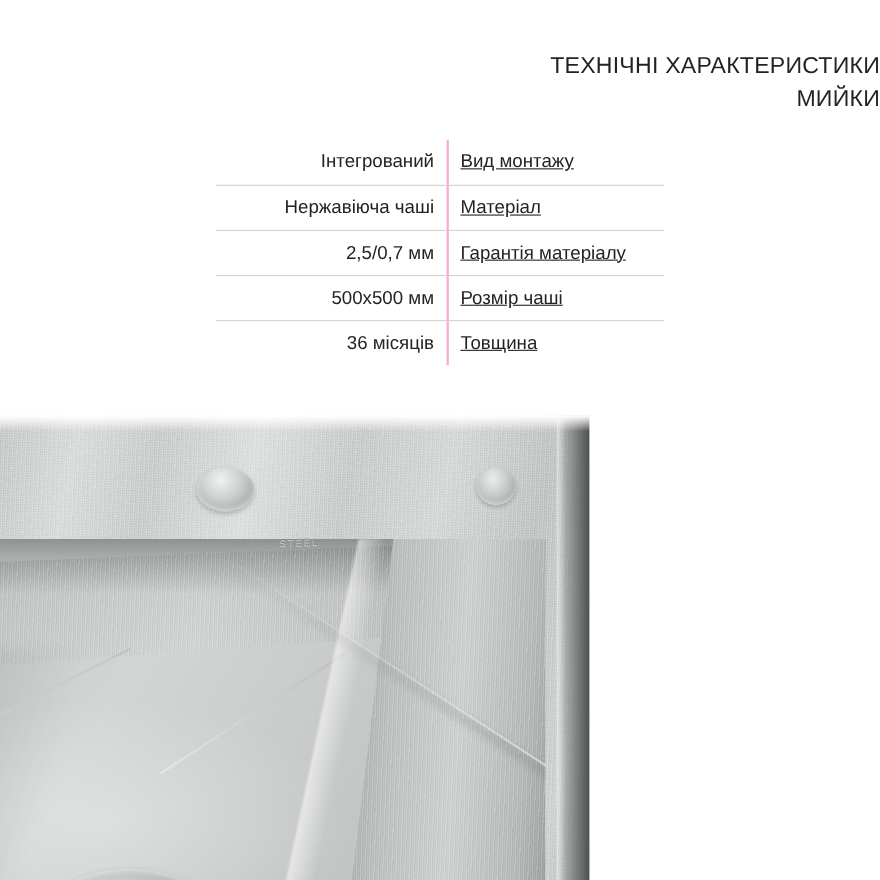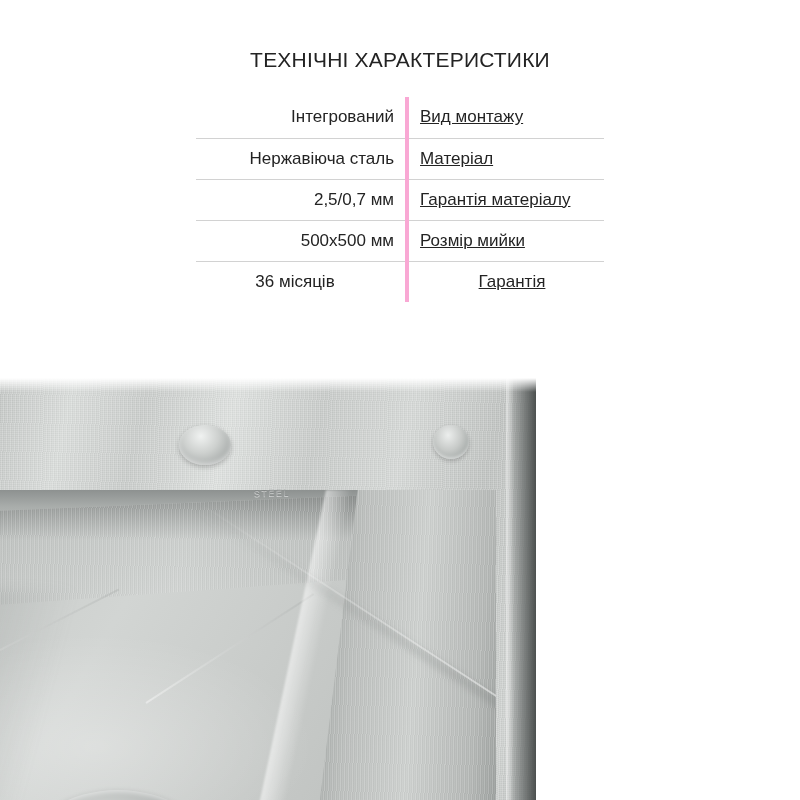--- a/index.html
+++ b/index.html
@@ -21,21 +21,21 @@
     position: absolute;
     left: 0;
     top: 0;
     width: 800px;
     height: 378px;
     background: #ffffff;
     box-sizing: border-box;
   }
 
   .spec-title {
-    text-align: center;
+    text-align: right;
     font-size: 21px;
     line-height: 30px;
     letter-spacing: 0.2px;
     color: #232323;
     font-weight: 400;
     padding-top: 45px;
   }
   .spec-title .line {
     display: block;
   }
@@ -52,26 +52,25 @@
     font-size: 17px;
     color: #232323;
     font-weight: 400;
     border-bottom: 1px solid #d2d2d2;
     padding: 0;
     vertical-align: middle;
     white-space: nowrap;
   }
   .spec-table tr:last-child td {
     border-bottom: none;
-    text-align: center;
   }
   .spec-table td.value {
     text-align: right;
     padding-right: 11px;
-    border-right: 4px solid #f9a8d4;
+    border-right: 2px solid #f9a8d4;
     width: 214px;
   }
   .spec-table td.label {
     text-align: left;
     padding-left: 11px;
     width: 194px;
     text-decoration: underline;
   }
 
   
@@ -331,43 +330,44 @@
     background: #ffffff;
   }
 </style>
 </head>
 <body>
 
 <div class="spec-panel">
 
   <div class="spec-title">
     <span class="line">ТЕХНІЧНІ ХАРАКТЕРИСТИКИ</span>
+    <span class="line">МИЙКИ</span>
   </div>
 
   <table class="spec-table">
     <tbody>
       <tr>
         <td class="value">Інтегрований</td>
         <td class="label">Вид монтажу</td>
       </tr>
       <tr>
-        <td class="value">Нержавіюча сталь</td>
+        <td class="value">Нержавіюча чаші</td>
         <td class="label">Матеріал</td>
       </tr>
       <tr>
         <td class="value">2,5/0,7 мм</td>
         <td class="label">Гарантія матеріалу</td>
       </tr>
       <tr>
         <td class="value">500x500 мм</td>
-        <td class="label">Розмір мийки</td>
+        <td class="label">Розмір чаші</td>
       </tr>
       <tr>
         <td class="value">36 місяців</td>
-        <td class="label">Гарантія</td>
+        <td class="label">Товщина</td>
       </tr>
     </tbody>
   </table>
 </div>
 
 <div class="photo">
   <div class="sink-wrap">
 
     <div class="sink-rim">
       <div class="brushed"></div>

